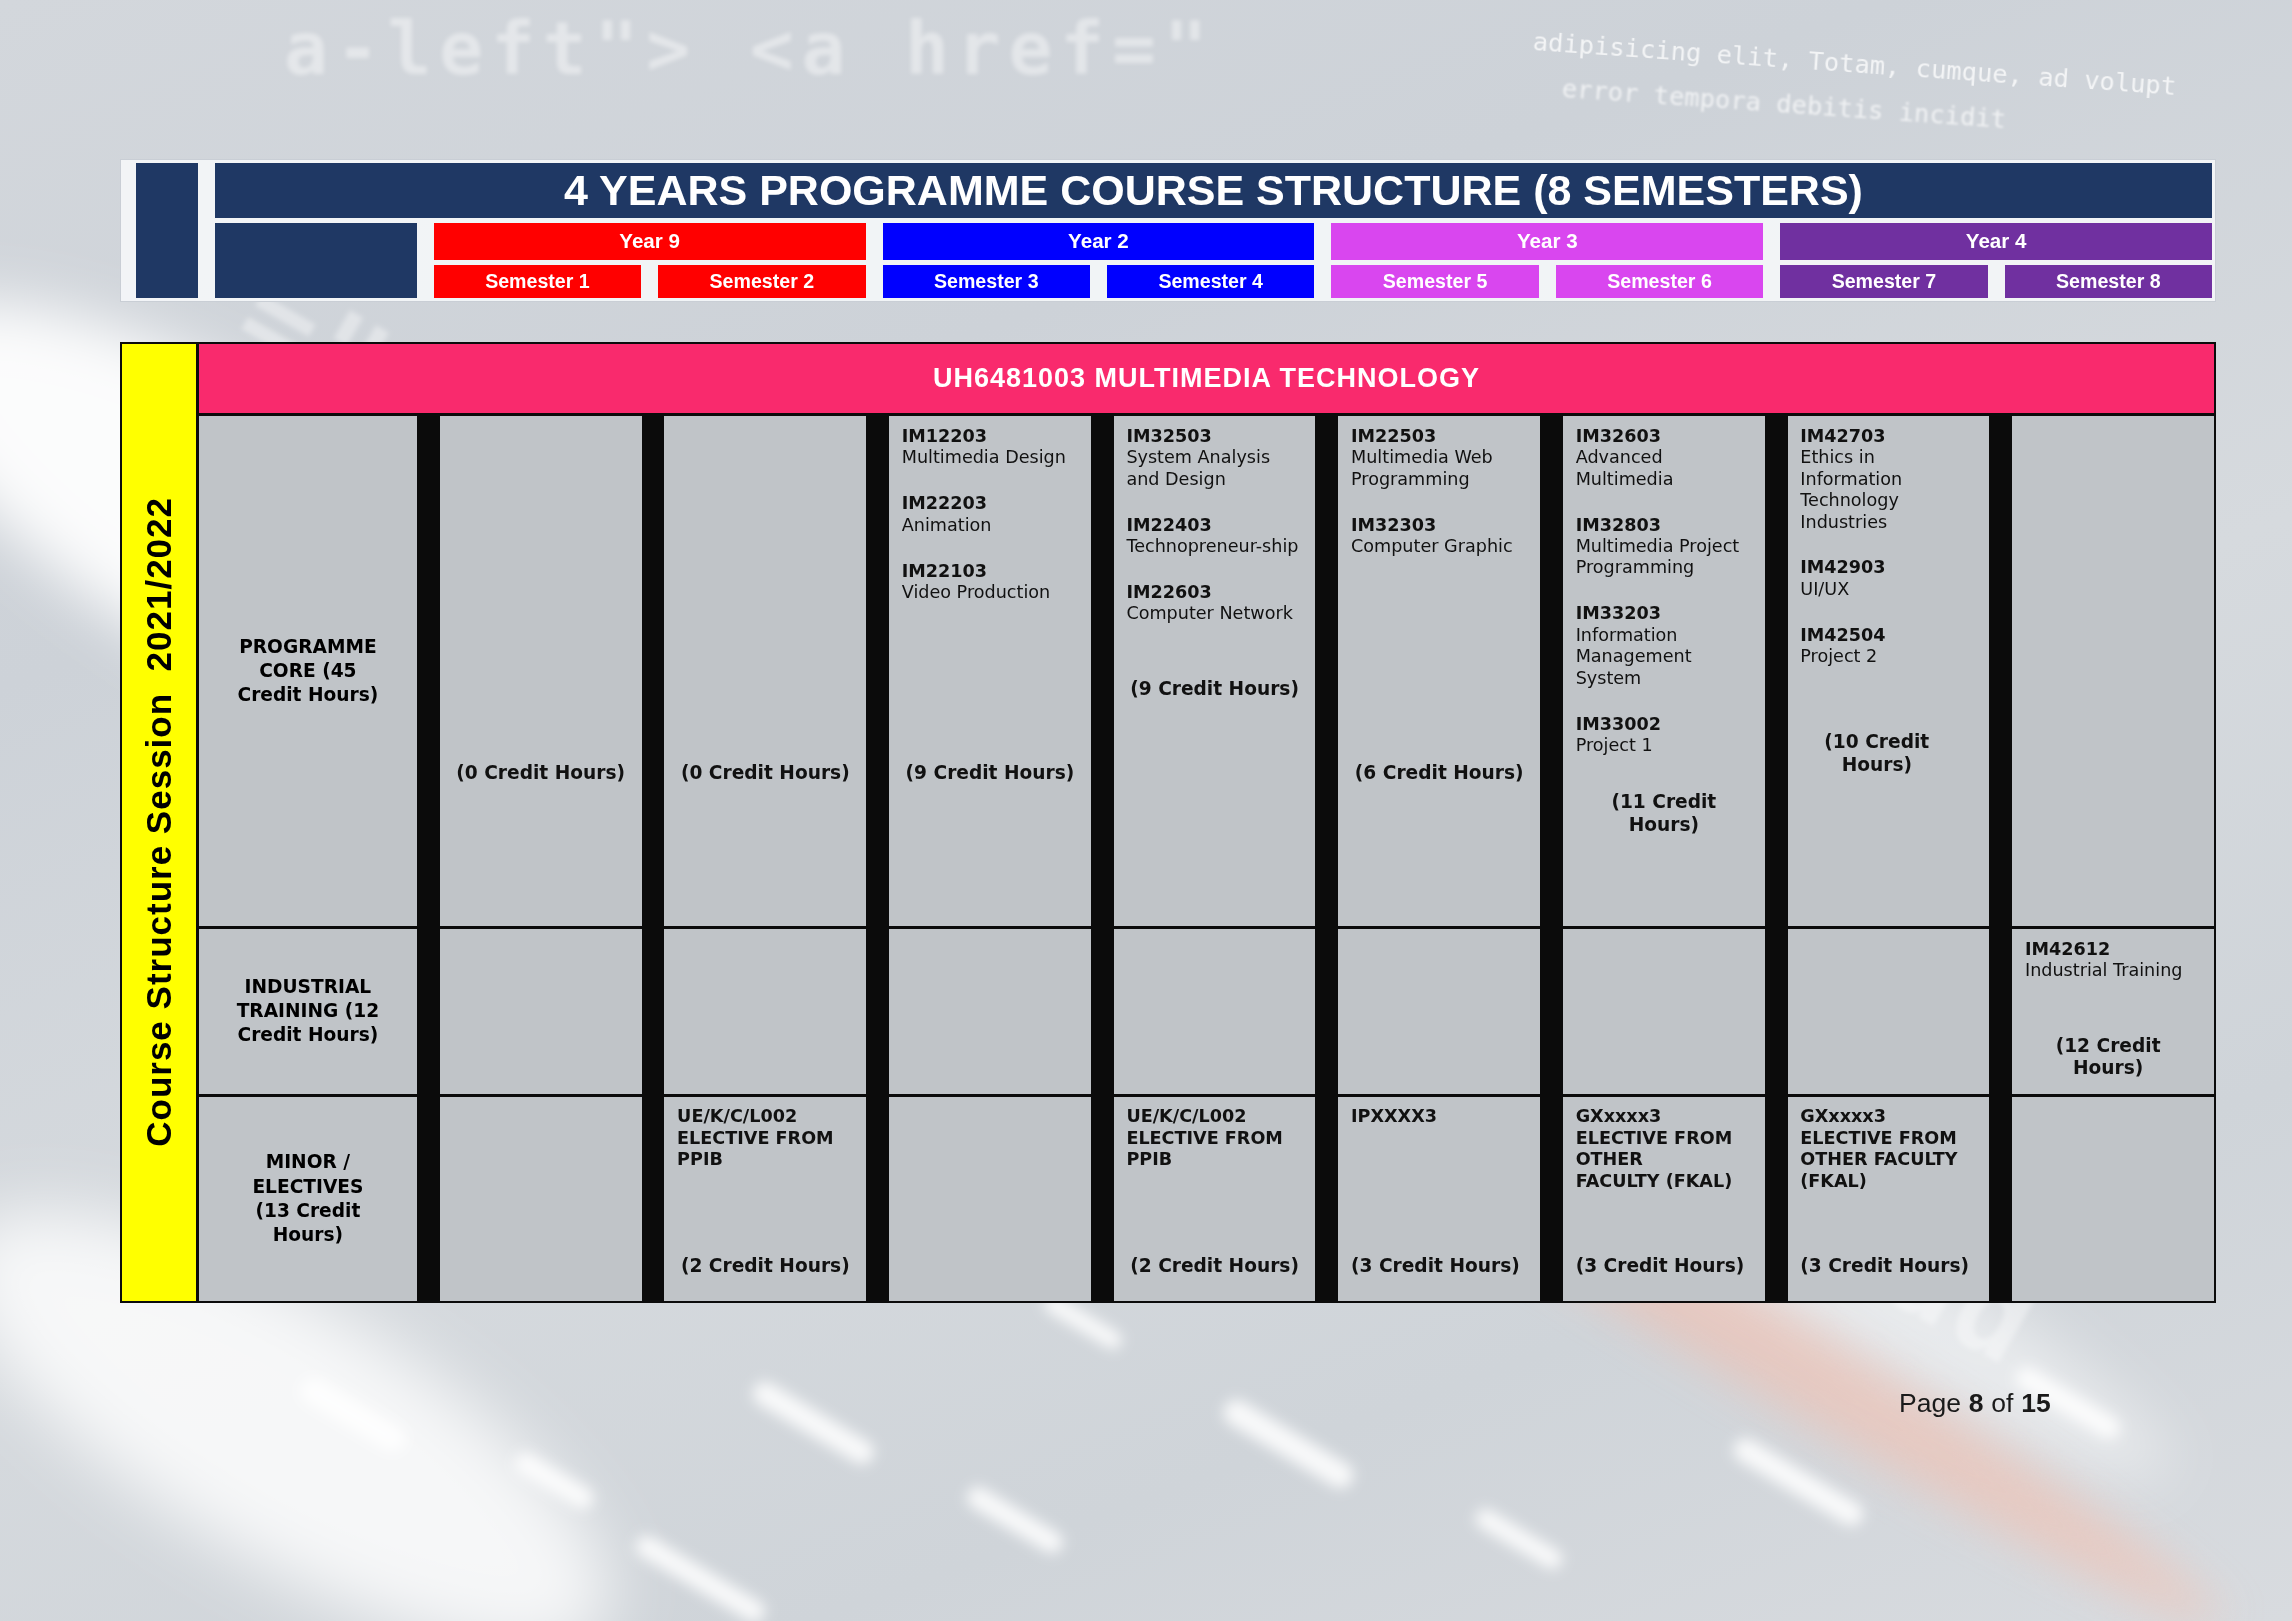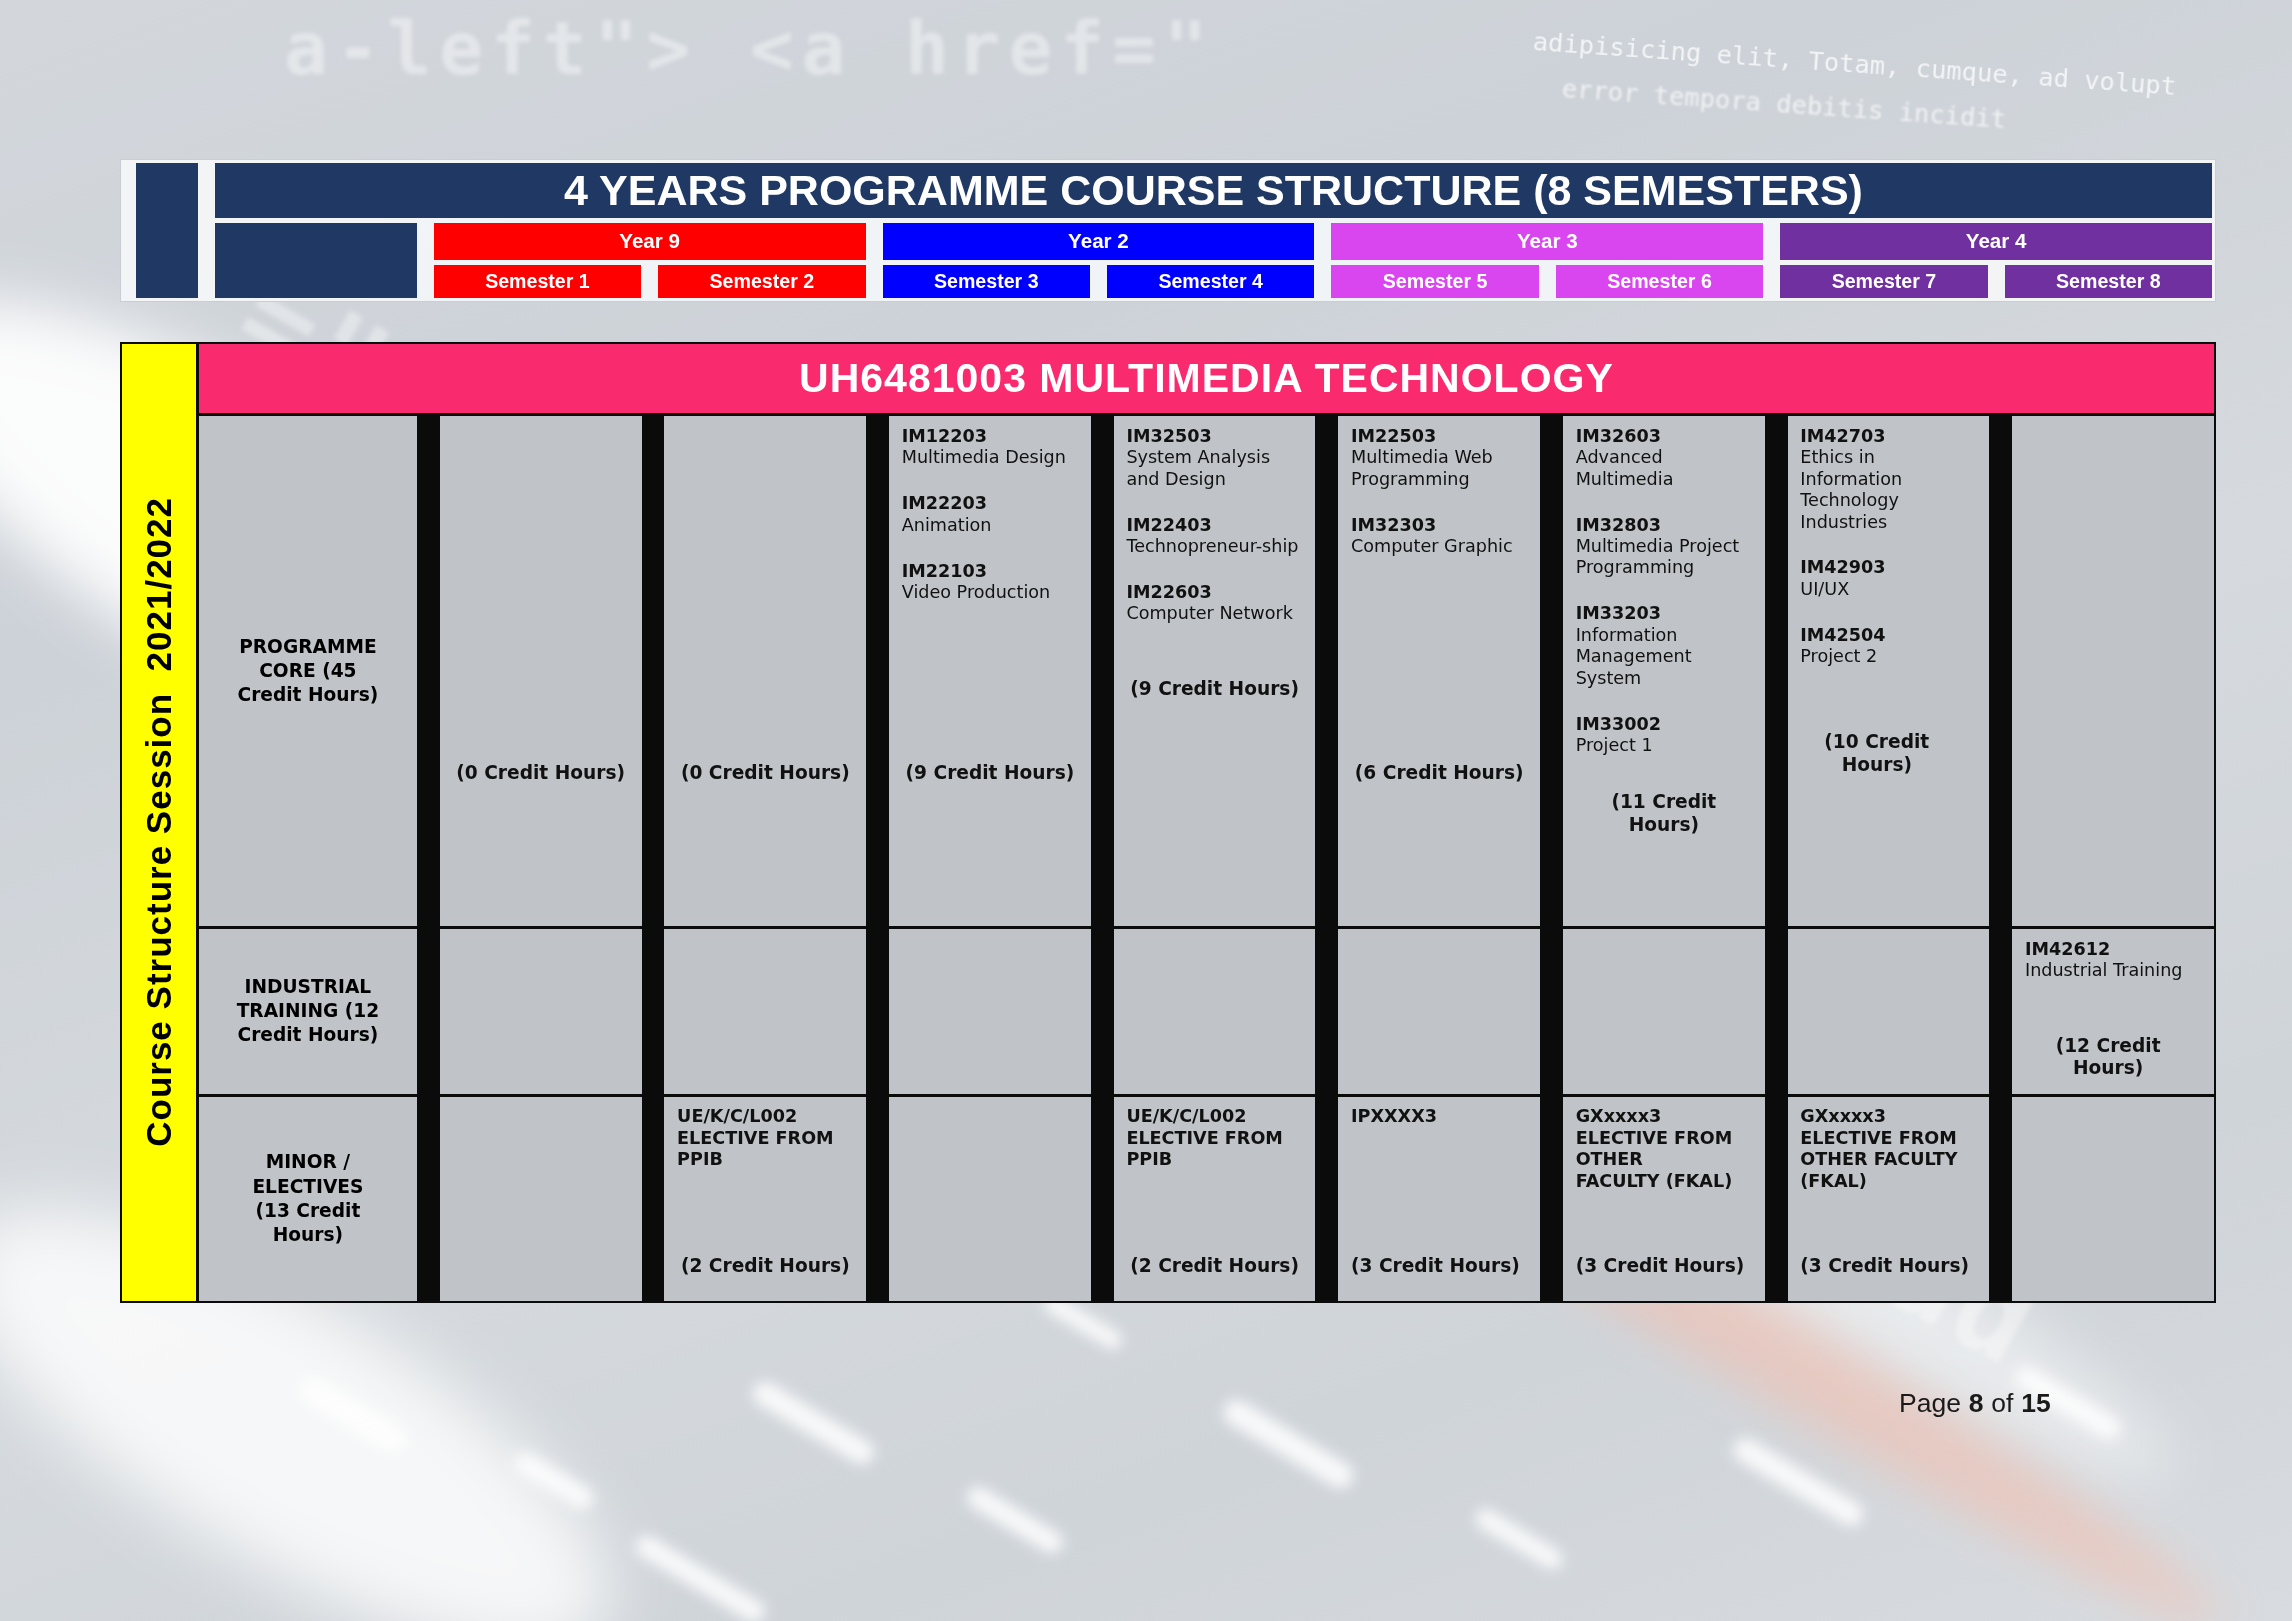--- a/index.html
+++ b/index.html
@@ -50,21 +50,21 @@
   .hsem   { font-size:19.6px; }
 
   
   .main-table { position:absolute; z-index:2; left:120px; top:342px; width:2096px;
                 display:grid; grid-template-columns:74px 218px repeat(8,1fr);
                 grid-template-rows:69px 510px 165px 204px; gap:2.9px;
                 background:#0b0b0b; border:2.9px solid #0b0b0b; }
   .mcell { background:rgba(225,229,234,0.85); position:relative; }
   .cell-pink { background:#F92A6D; display:flex; align-items:center; justify-content:center; }
   .prog-title { color:#fff; font-family:"Liberation Sans", sans-serif; font-weight:bold;
-                font-size:41px; letter-spacing:1px; }
+                font-size:27px; letter-spacing:1px; }
   .cell-yellow { background:#FFFF00; display:flex; align-items:center; justify-content:center; }
   .session-text { writing-mode:vertical-rl; transform:rotate(180deg); white-space:pre;
                   font-family:"Liberation Sans", sans-serif;
                   font-weight:bold; font-size:35px; color:#000; letter-spacing:1px; }
   .cell-label { display:flex; align-items:center; justify-content:center; }
   .label-inner { width:149px; text-align:center; font-weight:bold; font-size:18.6px; line-height:1.3; color:#000; }
 
   .sem-cell { padding:9.8px 12.7px; display:flex; flex-direction:column; font-size:17.6px; color:#111;margin-left:20px; }
   .course { margin-bottom:24.5px; line-height:1.22; }
   .course:last-of-type { margin-bottom:0; }

